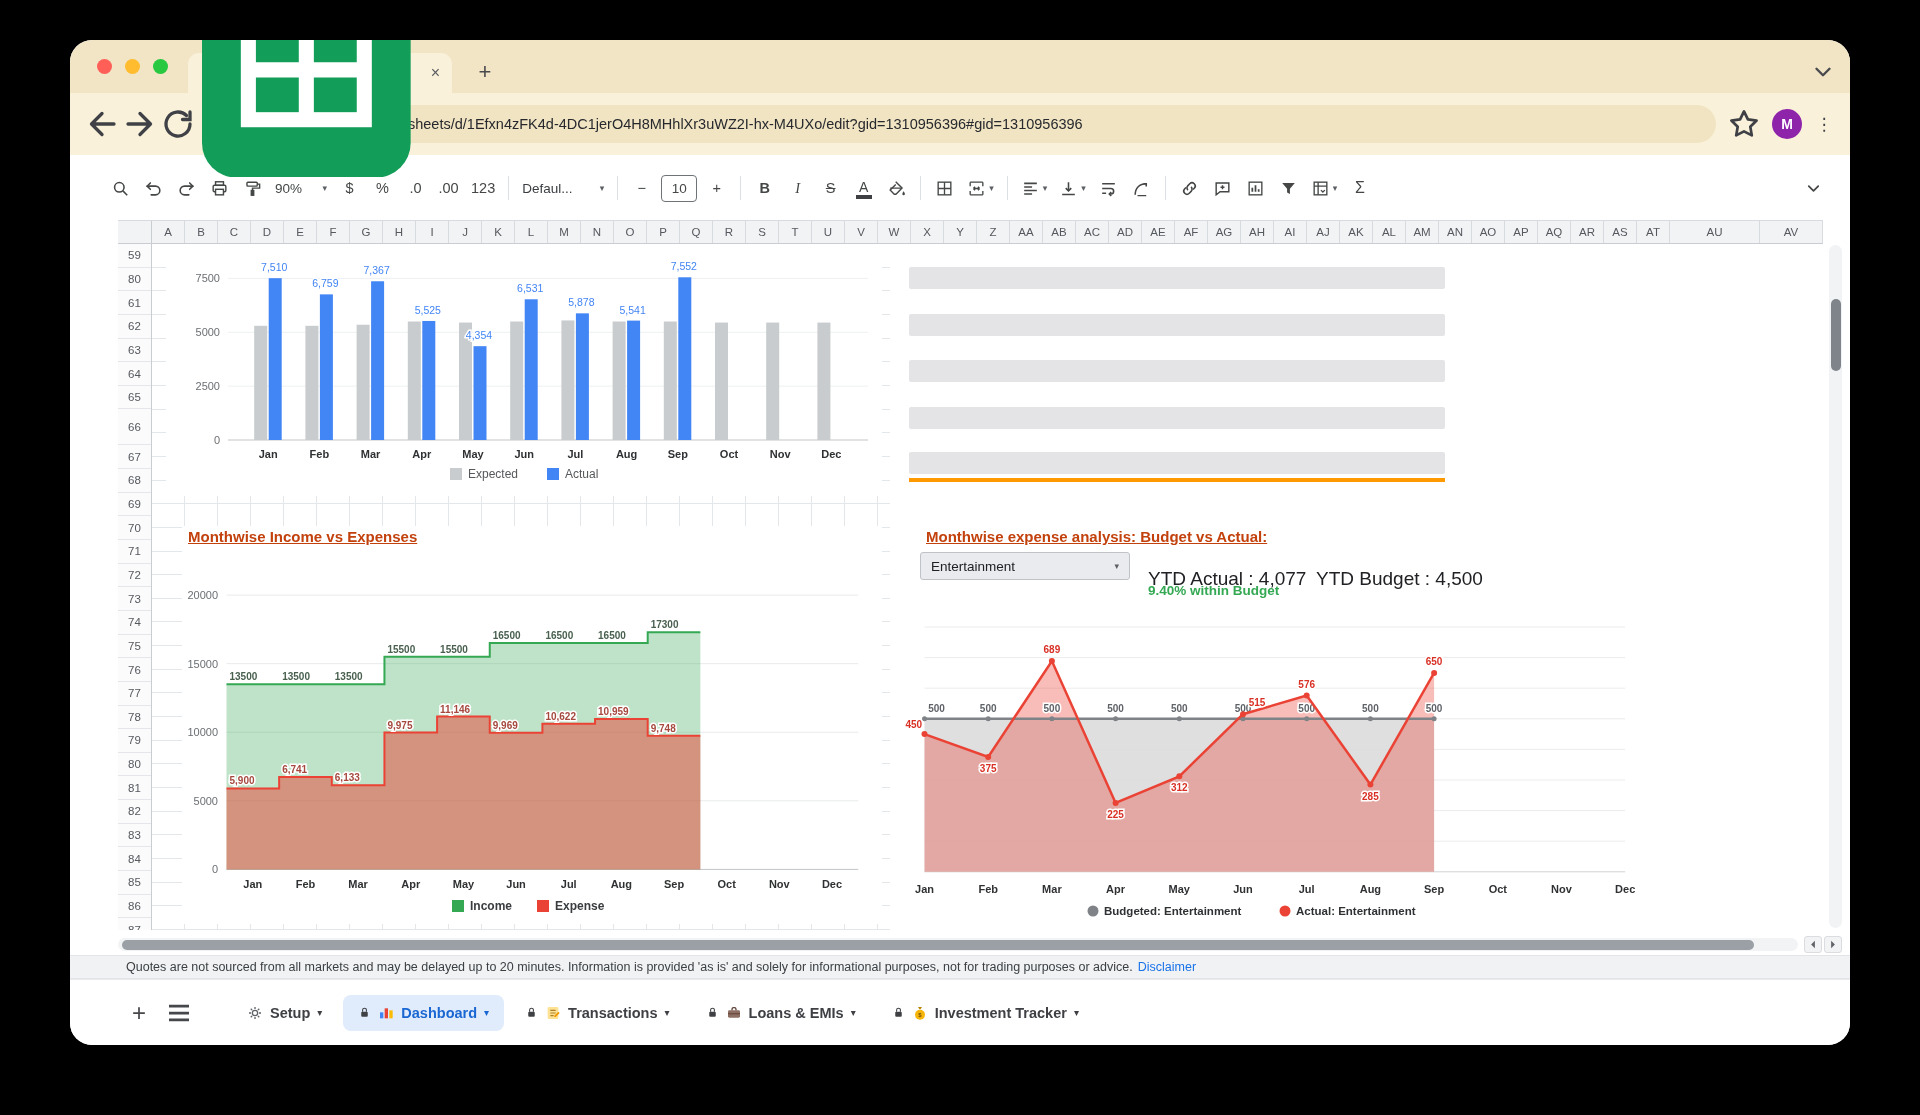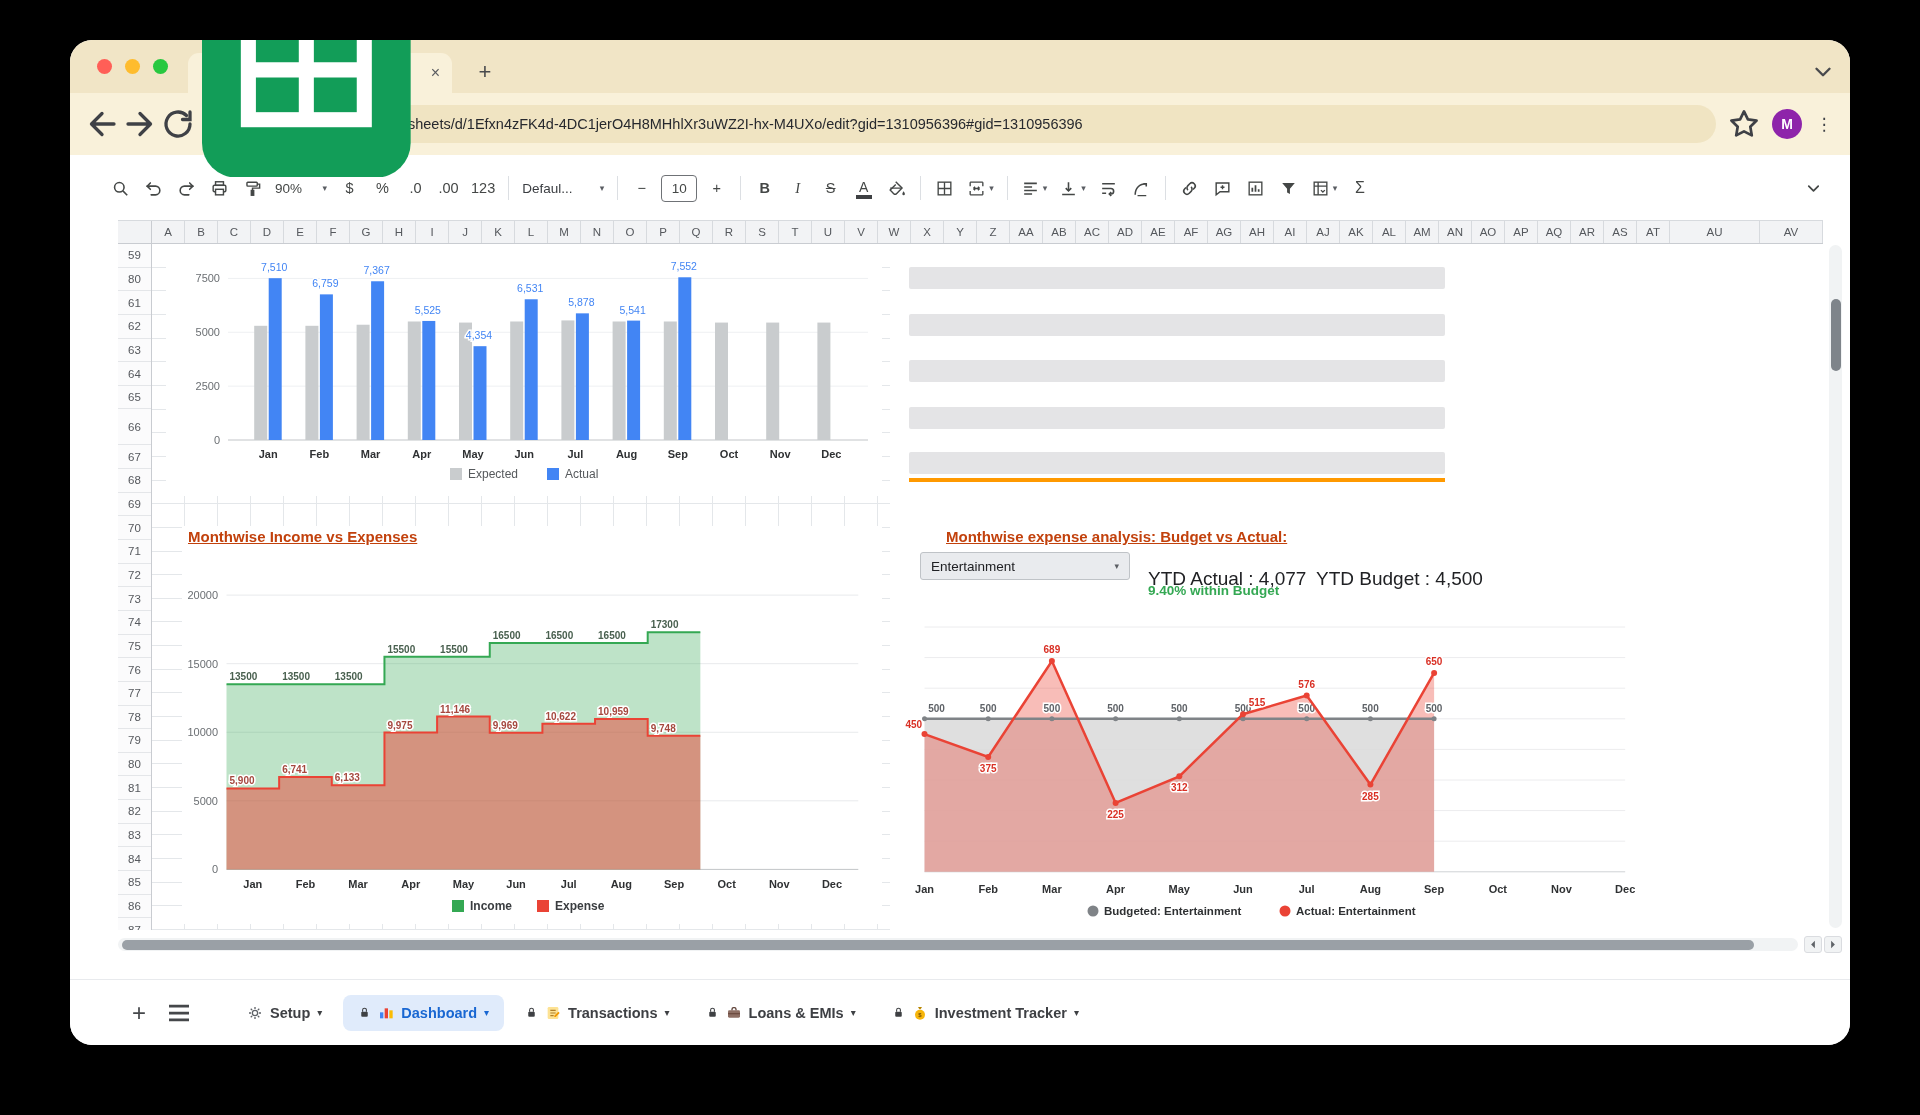--- a/index.html
+++ b/index.html
@@ -56,21 +56,21 @@
 .grid-canvas{position:absolute;top:204px;left:82px;width:1671px;height:686px;overflow:hidden;background:#fff}
 .lines{position:absolute;inset:0}
 .vline{position:absolute;top:0;bottom:0;width:1px;background:#e4e7ea}
 .hline{position:absolute;left:0;right:0;height:1px;background:#e4e7ea}
 .white-box{position:absolute;background:#fff}
 .box1{left:14px;top:0;width:716px;height:252px}
 .box2{left:30px;top:282px;width:700px;height:398px}
 .box3{left:738px;top:0;width:933px;height:686px}
 .chart-title{position:absolute;font-size:15px;font-weight:700;text-decoration:underline;color:#c2410c;white-space:nowrap}
 .t2{left:36px;top:284px}
-.t3{left:794px;top:284px}
+.t3{left:774px;top:284px}
 .gray-bar{position:absolute;left:757px;width:536px;height:22px;background:#e4e4e6;border-radius:2px}
 .orange-line{position:absolute;left:757px;width:536px;height:4px;background:#ff9900;top:234px}
 .dropdown{position:absolute;left:768px;top:308px;width:210px;height:28px;background:#e9ebee;border:1px solid #bfc3c7;border-radius:3px;display:flex;align-items:center;justify-content:space-between;padding:0 10px;font-size:13.5px;color:#202124}
 .ytd{position:absolute;top:324px;font-size:19px;color:#202124;white-space:nowrap}
 .ytd.a{left:996px}.ytd.b{left:1164px}
 .status-green{position:absolute;left:996px;top:339px;font-size:13.5px;font-weight:700;color:#34a853}
 svg.chart{position:absolute}
 #chart1{left:18px;top:0}
 #chart2{left:18px;top:306px}
 #chart3{left:738px;top:371px}
@@ -714,20 +714,24 @@
       <svg viewBox="0 0 24 24" fill="currentColor" style="width: 100%; height: 100%;">
         <path d="M15 6l-6 6 6 6z"></path>
       </svg>
     </div>
   <div class="hs-btn right" data-icon="triright">
       <svg viewBox="0 0 24 24" fill="currentColor" style="width: 100%; height: 100%;">
         <path d="M9 6l6 6-6 6z"></path>
       </svg>
     </div>
 
+  <div class="disclaimer">
+    <span>Quotes are not sourced from all markets and may be delayed up to 20 minutes. Information is provided 'as is' and solely for informational purposes, not for trading purposes or advice.</span>
+    <a href="#">Disclaimer</a>
+  </div>
 
   <div class="sheetbar">
     <div class="sb-btn">+</div>
     <div class="sb-btn" data-icon="hamburger">
         <svg viewBox="0 0 24 24" fill="none" stroke="currentColor" stroke-width="2.2" style="width: 100%; height: 100%;">
           <path d="M4 6.5h16M4 12h16M4 17.5h16"></path>
         </svg>
       </div>
     <div class="tabs-group" id="sheetTabs">
         <div class="stab">

